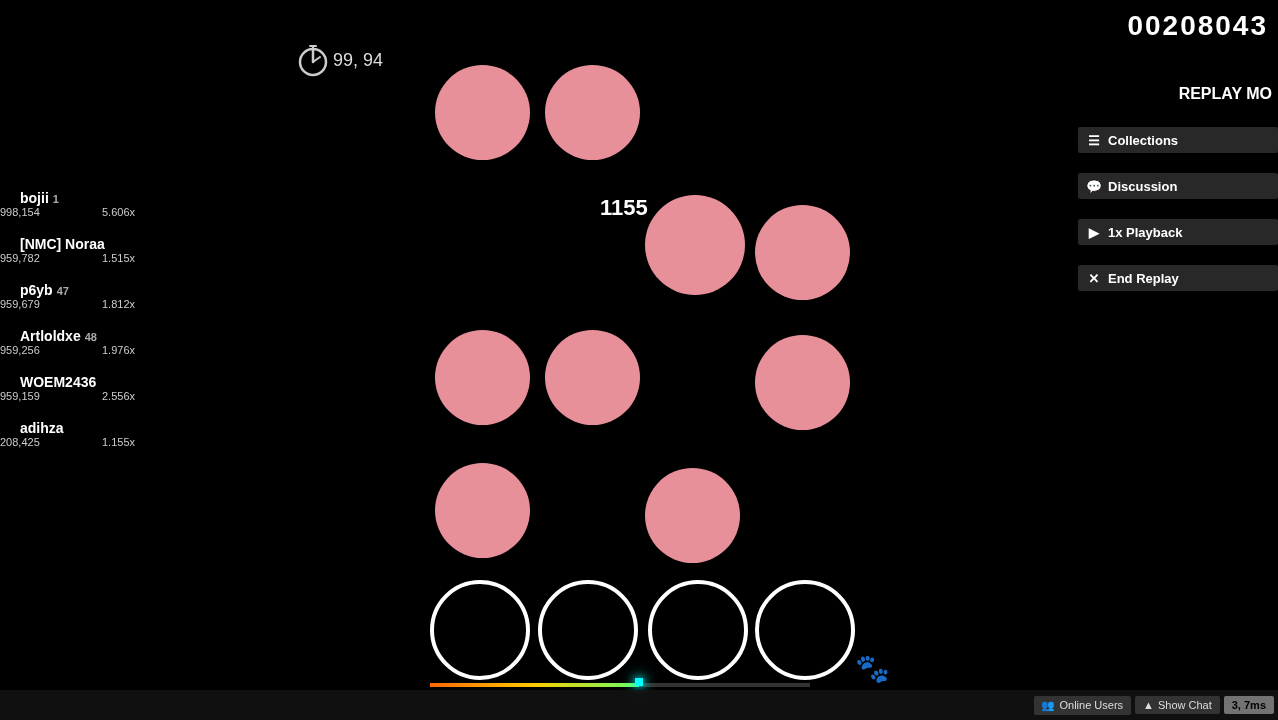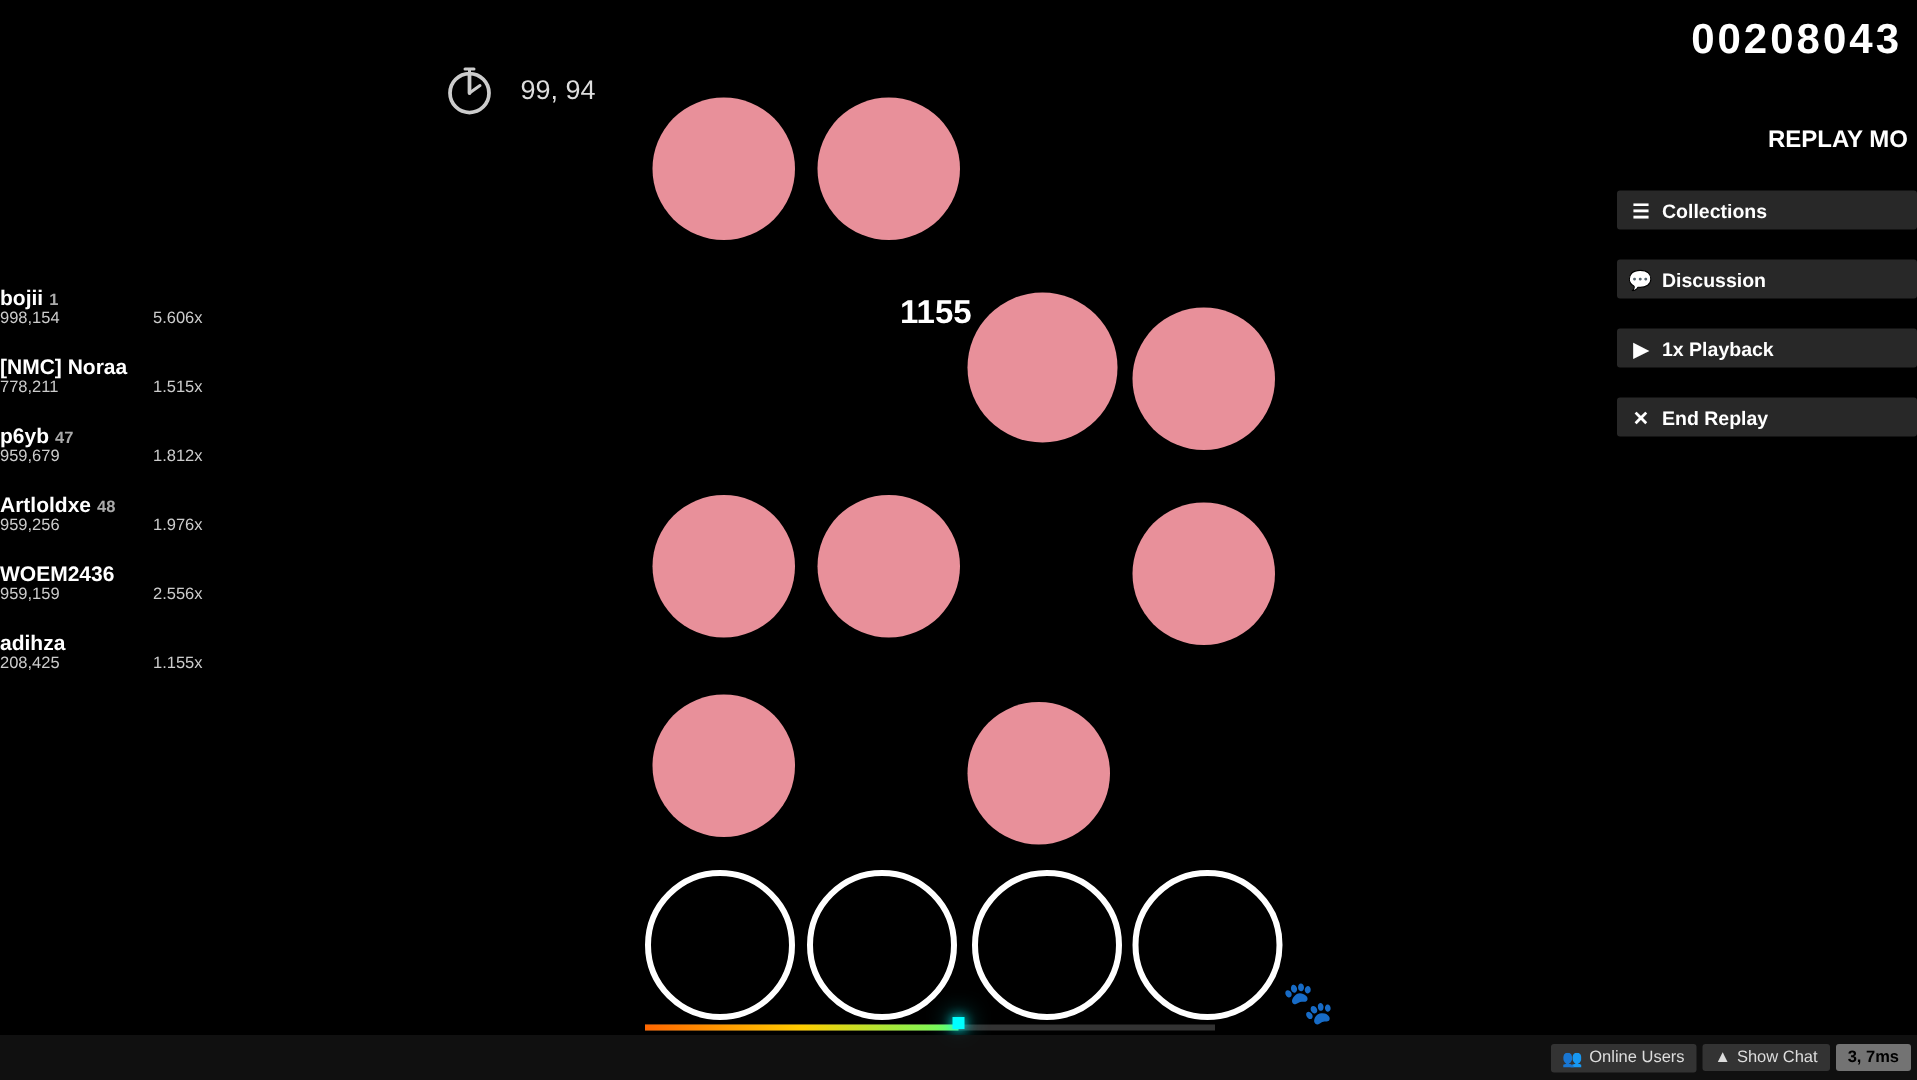--- a/index.html
+++ b/index.html
@@ -25,21 +25,21 @@
       color: #fff;
     }
 
     
     #timer-area {
       position: absolute;
       top: 42px;
       left: 295px;
       display: flex;
       align-items: center;
-      gap: 16px;
+      gap: 2px;
     }
 
     #timer-icon {
       width: 36px;
       height: 36px;
     }
 
     #timer-value {
       font-size: 18px;
       color: #ddd;
@@ -87,20 +87,21 @@
     }
 
     .lb-entry {
       margin-bottom: 18px;
     }
 
     .lb-name {
       font-size: 14px;
       color: #fff;
       font-weight: bold;
+      padding-left: 20px;
     }
 
     .lb-rank {
       font-size: 11px;
       color: #aaa;
       margin-left: 4px;
     }
 
     .lb-stats {
       font-size: 11px;
@@ -286,21 +287,21 @@
       <div class="lb-stats">
         <span>998,154</span>
         <span>5.606x</span>
       </div>
     </div>
     <div class="lb-entry">
       <div class="lb-name">
         [NMC] Noraa<span class="lb-rank"></span>
       </div>
       <div class="lb-stats">
-        <span>778,211</span>
+        <span>959,782</span>
         <span>1.515x</span>
       </div>
     </div>
     <div class="lb-entry">
       <div class="lb-name">
         p6yb<span class="lb-rank">47</span>
       </div>
       <div class="lb-stats">
         <span>959,679</span>
         <span>1.812x</span>

